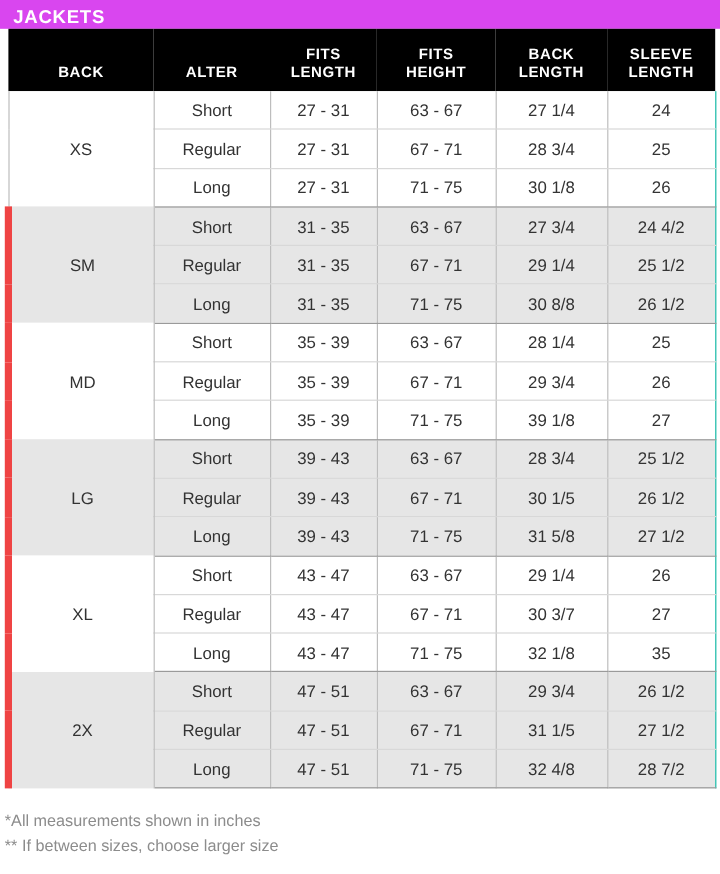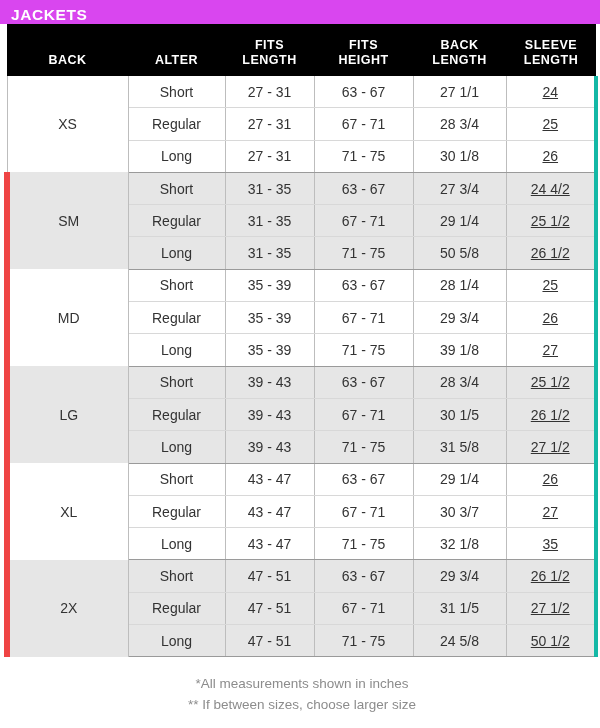--- a/index.html
+++ b/index.html
@@ -73,22 +73,21 @@
     border-right: 1px solid #bdbdbd;
     border-bottom: 1px solid #d8d8d8;
     color: #333333;
     white-space: nowrap;
   }
   tbody td.size-cell {
     border-bottom: none;
     margin-left: 10px;
   }
   tbody tr td:last-child {
-    border-right: 4px solid #14b8a6;
-    text-decoration: underline;
+    border-right: 1px solid #14b8a6;
   }
   tbody tr:first-child td {
     border-left: 1px solid #bdbdbd;
   }
   tbody td.size-cell {
     border-left: 6px solid #ef4444;
   }
   tbody tr.row-alt td {
     border-left: none;
   }
@@ -103,21 +102,21 @@
     border-bottom: 1px solid #9a9a9a;
   }
   
   .notes {
     margin-top: 17px;
     padding-left: 4px;
     color: #8c8c8c;
     font-size: 13.5px;
     line-height: 1.55;
   }
-  .notes div { white-space: nowrap; text-align: center; }
+  .notes div { white-space: nowrap; }
 </style>
 </head>
 <body>
 
 <div class="chart-wrap">
 
   <div class="title-band">
     <span class="title-text">JACKETS</span>
   </div>
 
@@ -155,21 +154,21 @@
             <span class="hl">LENGTH</span>
           </th>
         </tr>
     </thead>
     <tbody id="body-rows">
         <tr class="grp-plain">
           <td class="size-cell" rowspan="3">XS</td>
           <td>Short</td>
           <td>27 - 31</td>
           <td>63 - 67</td>
-          <td>27 1/1</td>
+          <td>27 1/4</td>
           <td>24</td>
         </tr>
         <tr class="grp-plain row-alt">
           <td>Regular</td>
           <td>27 - 31</td>
           <td>67 - 71</td>
           <td>28 3/4</td>
           <td>25</td>
         </tr>
         <tr class="grp-plain row-alt grp-last">
@@ -191,21 +190,21 @@
           <td>Regular</td>
           <td>31 - 35</td>
           <td>67 - 71</td>
           <td>29 1/4</td>
           <td>25 1/2</td>
         </tr>
         <tr class="grp-shaded row-alt grp-last">
           <td>Long</td>
           <td>31 - 35</td>
           <td>71 - 75</td>
-          <td>50 5/8</td>
+          <td>30 8/8</td>
           <td>26 1/2</td>
         </tr>
         <tr class="grp-plain">
           <td class="size-cell" rowspan="3">MD</td>
           <td>Short</td>
           <td>35 - 39</td>
           <td>63 - 67</td>
           <td>28 1/4</td>
           <td>25</td>
         </tr>
@@ -279,22 +278,22 @@
           <td>Regular</td>
           <td>47 - 51</td>
           <td>67 - 71</td>
           <td>31 1/5</td>
           <td>27 1/2</td>
         </tr>
         <tr class="grp-shaded row-alt tbl-last">
           <td>Long</td>
           <td>47 - 51</td>
           <td>71 - 75</td>
-          <td>24 5/8</td>
-          <td>50 1/2</td>
+          <td>32 4/8</td>
+          <td>28 7/2</td>
         </tr>
       </tbody>
   </table>
 
   <div class="notes" id="notes-block">
       <div>*All measurements shown in inches</div>
       <div>** If between sizes, choose larger size</div>
     </div>
 
 </div>

